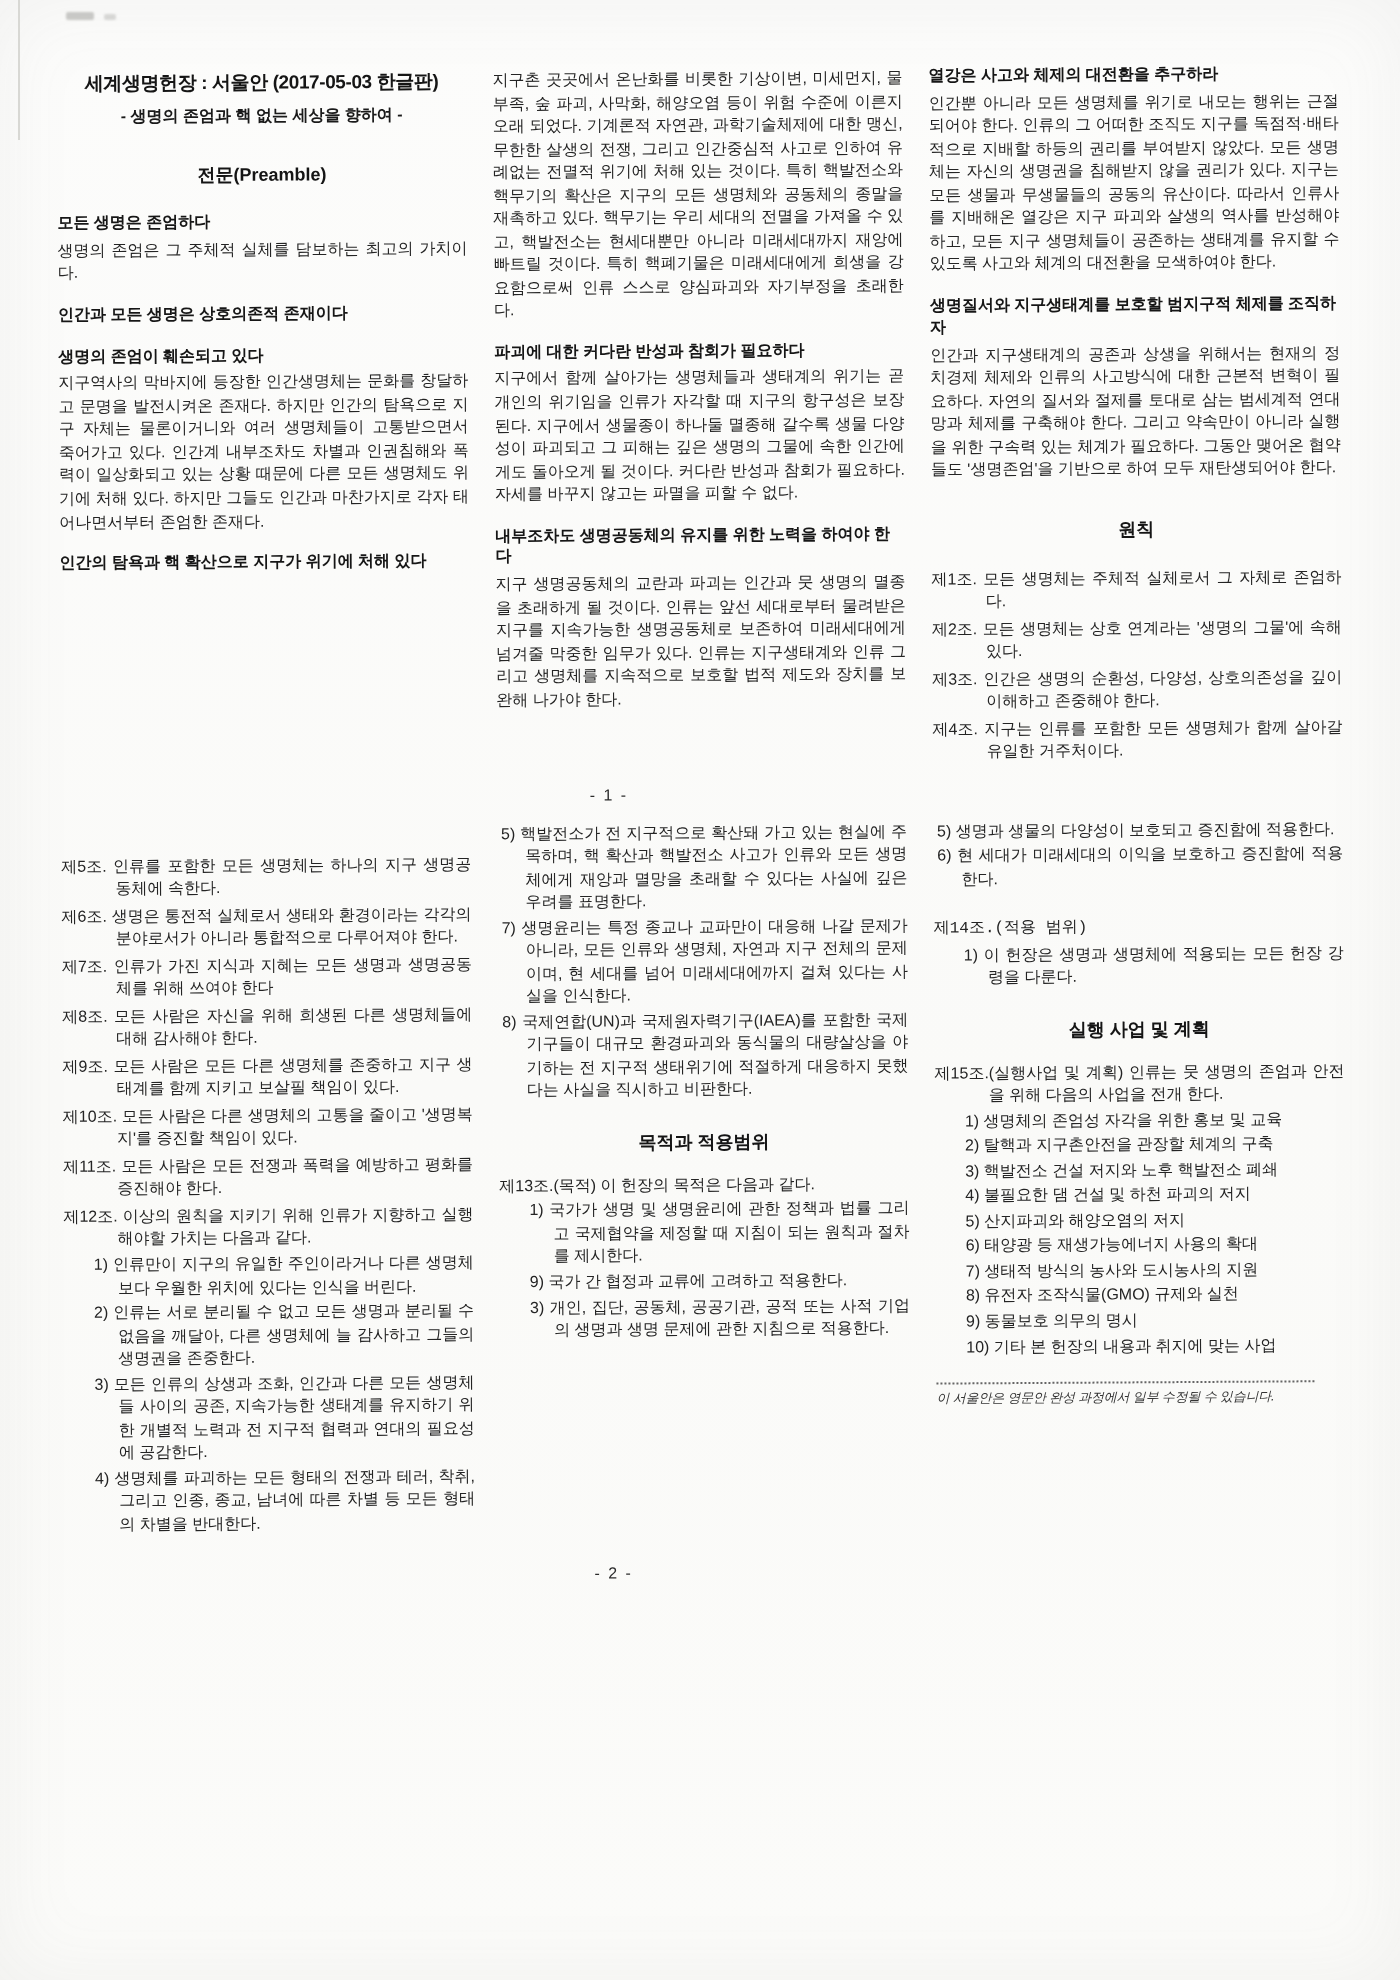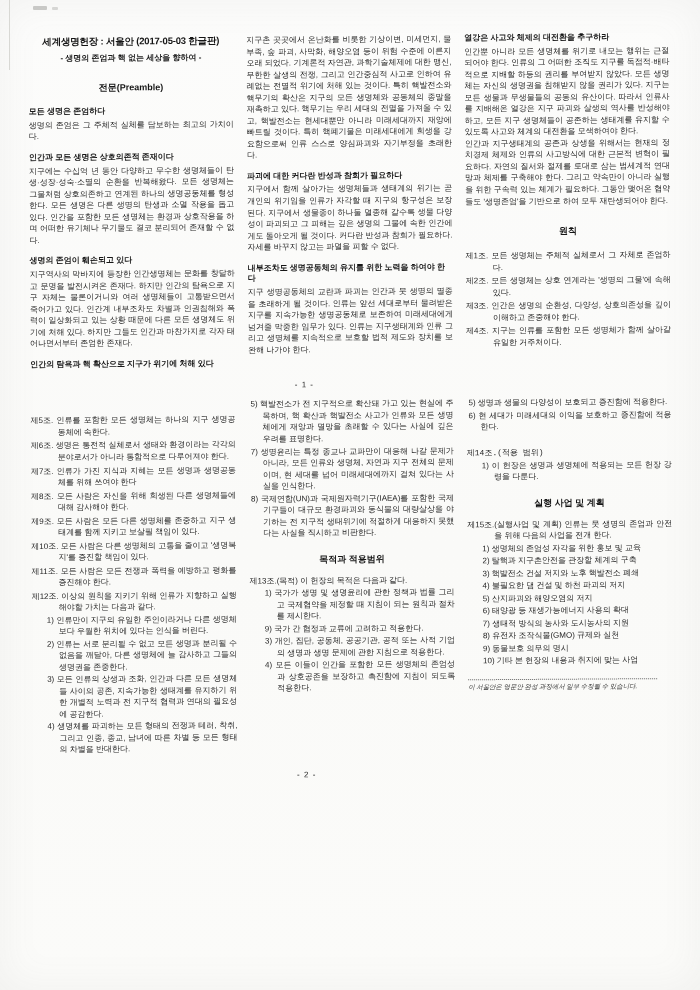--- a/index.html
+++ b/index.html
@@ -63,21 +63,20 @@
       <div class="col">
         <div class="doc-title">세계생명헌장 : 서울안 (2017-05-03 한글판)</div>
         <div class="doc-subtitle">- 생명의 존엄과 핵 없는 세상을 향하여 -</div>
 
         <div class="center-heading">전문(Preamble)</div>
 
         <div class="subhead">모든 생명은 존엄하다</div>
         <p class="body">생명의 존엄은 그 주체적 실체를 담보하는 최고의 가치이다.</p>
 
         <div class="subhead">인간과 모든 생명은 상호의존적 존재이다</div>
-        <p class="body">지구에는 수십억 년 동안 다양하고 무수한 생명체들이 탄생·성장·성숙·소멸의 순환을 반복해왔다. 모든 생명체는 그물처럼 상호의존하고 연계된 하나의 생명공동체를 형성한다. 모든 생명은 다른 생명의 탄생과 소멸 작용을 돕고 있다. 인간을 포함한 모든 생명체는 환경과 상호작용을 하며 어떠한 유기체나 무기물도 결코 분리되어 존재할 수 없다.</p>
 
         <div class="subhead">생명의 존엄이 훼손되고 있다</div>
         <p class="body">지구역사의 막바지에 등장한 인간생명체는 문화를 창달하고 문명을 발전시켜온 존재다. 하지만 인간의 탐욕으로 지구 자체는 물론이거니와 여러 생명체들이 고통받으면서 죽어가고 있다. 인간계 내부조차도 차별과 인권침해와 폭력이 일상화되고 있는 상황 때문에 다른 모든 생명체도 위기에 처해 있다. 하지만 그들도 인간과 마찬가지로 각자 태어나면서부터 존엄한 존재다.</p>
 
         <div class="subhead">인간의 탐욕과 핵 확산으로 지구가 위기에 처해 있다</div>
       </div>
 
       <div class="col">
         <p class="body">지구촌 곳곳에서 온난화를 비롯한 기상이변, 미세먼지, 물 부족, 숲 파괴, 사막화, 해양오염 등이 위험 수준에 이른지 오래 되었다. 기계론적 자연관, 과학기술체제에 대한 맹신, 무한한 살생의 전쟁, 그리고 인간중심적 사고로 인하여 유례없는 전멸적 위기에 처해 있는 것이다. 특히 핵발전소와 핵무기의 확산은 지구의 모든 생명체와 공동체의 종말을 재촉하고 있다. 핵무기는 우리 세대의 전멸을 가져올 수 있고, 핵발전소는 현세대뿐만 아니라 미래세대까지 재앙에 빠트릴 것이다. 특히 핵폐기물은 미래세대에게 희생을 강요함으로써 인류 스스로 양심파괴와 자기부정을 초래한다.</p>
 
@@ -85,20 +84,21 @@
         <p class="body">지구에서 함께 살아가는 생명체들과 생태계의 위기는 곧 개인의 위기임을 인류가 자각할 때 지구의 항구성은 보장된다. 지구에서 생물종이 하나둘 멸종해 갈수록 생물 다양성이 파괴되고 그 피해는 깊은 생명의 그물에 속한 인간에게도 돌아오게 될 것이다. 커다란 반성과 참회가 필요하다. 자세를 바꾸지 않고는 파멸을 피할 수 없다.</p>
 
         <div class="subhead">내부조차도 생명공동체의 유지를 위한 노력을 하여야 한다</div>
         <p class="body">지구 생명공동체의 교란과 파괴는 인간과 뭇 생명의 멸종을 초래하게 될 것이다. 인류는 앞선 세대로부터 물려받은 지구를 지속가능한 생명공동체로 보존하여 미래세대에게 넘겨줄 막중한 임무가 있다. 인류는 지구생태계와 인류 그리고 생명체를 지속적으로 보호할 법적 제도와 장치를 보완해 나가야 한다.</p>
       </div>
 
       <div class="col">
         <div class="subhead first">열강은 사고와 체제의 대전환을 추구하라</div>
         <p class="body">인간뿐 아니라 모든 생명체를 위기로 내모는 행위는 근절되어야 한다. 인류의 그 어떠한 조직도 지구를 독점적·배타적으로 지배할 하등의 권리를 부여받지 않았다. 모든 생명체는 자신의 생명권을 침해받지 않을 권리가 있다. 지구는 모든 생물과 무생물들의 공동의 유산이다. 따라서 인류사를 지배해온 열강은 지구 파괴와 살생의 역사를 반성해야 하고, 모든 지구 생명체들이 공존하는 생태계를 유지할 수 있도록 사고와 체계의 대전환을 모색하여야 한다.</p>
 
+        <div class="subhead">생명질서와 지구생태계를 보호할 범지구적 체제를 조직하자</div>
         <p class="body">인간과 지구생태계의 공존과 상생을 위해서는 현재의 정치경제 체제와 인류의 사고방식에 대한 근본적 변혁이 필요하다. 자연의 질서와 절제를 토대로 삼는 범세계적 연대망과 체제를 구축해야 한다. 그리고 약속만이 아니라 실행을 위한 구속력 있는 체계가 필요하다. 그동안 맺어온 협약들도 '생명존엄'을 기반으로 하여 모두 재탄생되어야 한다.</p>
 
         <div class="center-heading">원칙</div>
 
         <div class="article">제1조. 모든 생명체는 주체적 실체로서 그 자체로 존엄하다.</div>
         <div class="article">제2조. 모든 생명체는 상호 연계라는 '생명의 그물'에 속해 있다.</div>
         <div class="article">제3조. 인간은 생명의 순환성, 다양성, 상호의존성을 깊이 이해하고 존중해야 한다.</div>
         <div class="article">제4조. 지구는 인류를 포함한 모든 생명체가 함께 살아갈 유일한 거주처이다.</div>
       </div>
     </div>
@@ -126,21 +126,20 @@
         <div class="item flush">5) 핵발전소가 전 지구적으로 확산돼 가고 있는 현실에 주목하며, 핵 확산과 핵발전소 사고가 인류와 모든 생명체에게 재앙과 멸망을 초래할 수 있다는 사실에 깊은 우려를 표명한다.</div>
         <div class="item flush">7) 생명윤리는 특정 종교나 교파만이 대응해 나갈 문제가 아니라, 모든 인류와 생명체, 자연과 지구 전체의 문제이며, 현 세대를 넘어 미래세대에까지 걸쳐 있다는 사실을 인식한다.</div>
         <div class="item flush">8) 국제연합(UN)과 국제원자력기구(IAEA)를 포함한 국제기구들이 대규모 환경파괴와 동식물의 대량살상을 야기하는 전 지구적 생태위기에 적절하게 대응하지 못했다는 사실을 직시하고 비판한다.</div>
 
         <div class="center-heading tight">목적과 적용범위</div>
 
         <div class="article">제13조.(목적) 이 헌장의 목적은 다음과 같다.</div>
         <div class="item">1) 국가가 생명 및 생명윤리에 관한 정책과 법률 그리고 국제협약을 제정할 때 지침이 되는 원칙과 절차를 제시한다.</div>
         <div class="item">9) 국가 간 협정과 교류에 고려하고 적용한다.</div>
         <div class="item">3) 개인, 집단, 공동체, 공공기관, 공적 또는 사적 기업의 생명과 생명 문제에 관한 지침으로 적용한다.</div>
-        <div class="item">4) 모든 이들이 인간을 포함한 모든 생명체의 존엄성과 상호공존을 보장하고 촉진함에 지침이 되도록 적용한다.</div>
       </div>
 
       <div class="col">
         <div class="item flush">5) 생명과 생물의 다양성이 보호되고 증진함에 적용한다.</div>
         <div class="item flush">6) 현 세대가 미래세대의 이익을 보호하고 증진함에 적용한다.</div>
 
         <div class="article gap-lg">제14조.(적용 범위)</div>
         <div class="item">1) 이 헌장은 생명과 생명체에 적용되는 모든 헌장 강령을 다룬다.</div>
 
         <div class="center-heading tight">실행 사업 및 계획</div>

